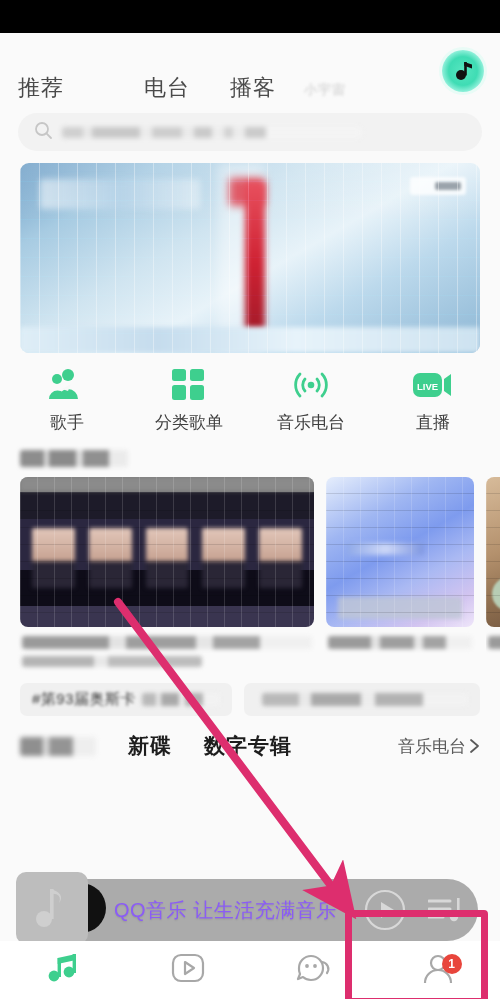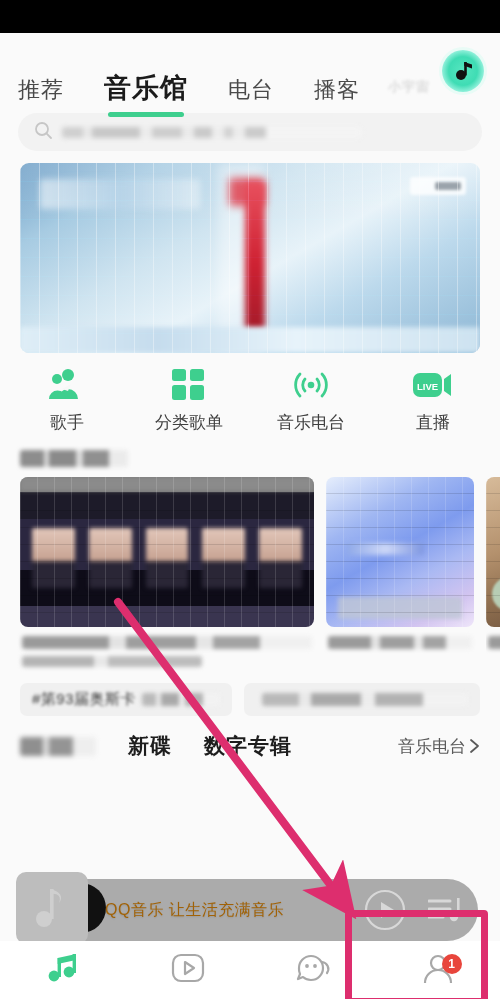--- a/index.html
+++ b/index.html
@@ -195,21 +195,21 @@
   .player-art {
     width:72px; height:72px; margin-left:-6px; margin-top:-4px; border-radius:10px;
     background:#bdbdbd; display:flex; align-items:center; justify-content:center;
     position:relative; flex:none;
   }
   .player-art .disc {
     position:absolute; right:-18px; top:11px; width:50px; height:50px; border-radius:50%;
     background:radial-gradient(circle at 50% 50%, #6d6d6d 0 16%, #111 17% 100%); z-index:-1;
   }
   .player-title {
-    flex:1; font-size:16px; color:#a16207; margin-left:17px; letter-spacing:.5px;
+    flex:1; font-size:20px; color:#8b5cf6; margin-left:26px; letter-spacing:.5px;
     text-shadow:0 1px 2px rgba(0,0,0,.12);
   }
   .pbtn { flex:none; display:flex; align-items:center; justify-content:center; }
   .pbtn.play { width:42px; height:42px; margin-right:22px; }
   .pbtn.list { width:34px; height:34px; }
 
   
   .bottomnav {
     position:absolute; left:0; right:0; bottom:0; height:58px; background:#fff;
     display:flex; align-items:center;
@@ -234,21 +234,20 @@
 <div class="statusbar"></div>
 
 <div class="app">
 
   <div class="topbar">
     <div class="tabs">
       <div class="tab">
         <span>推荐</span>
       </div>
       <div class="tab active">
-        <span>音乐馆</span>
         <span class="underline"></span>
       </div>
       <div class="tab">
         <span>电台</span>
       </div>
       <div class="tab">
         <span>播客</span>
       </div>
       <div class="ministar">小宇宙</div>
     </div>

